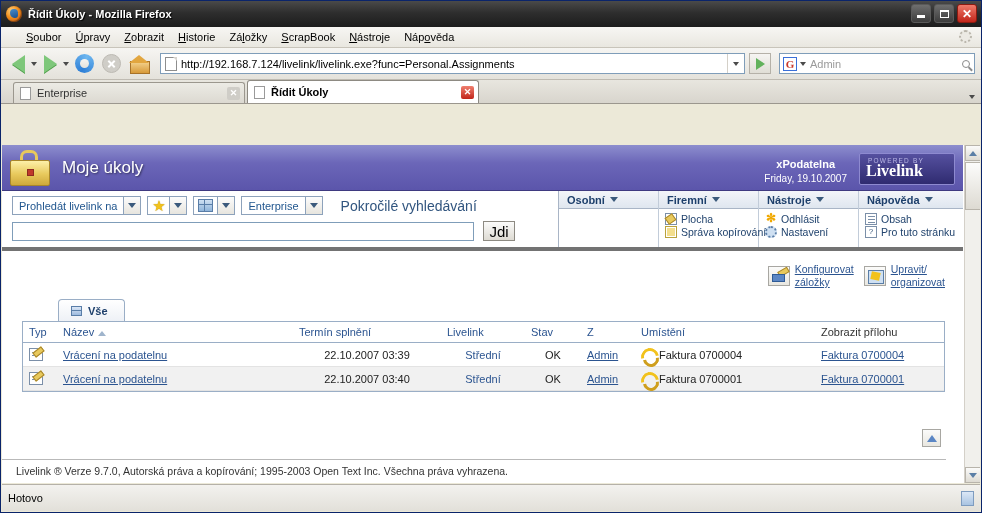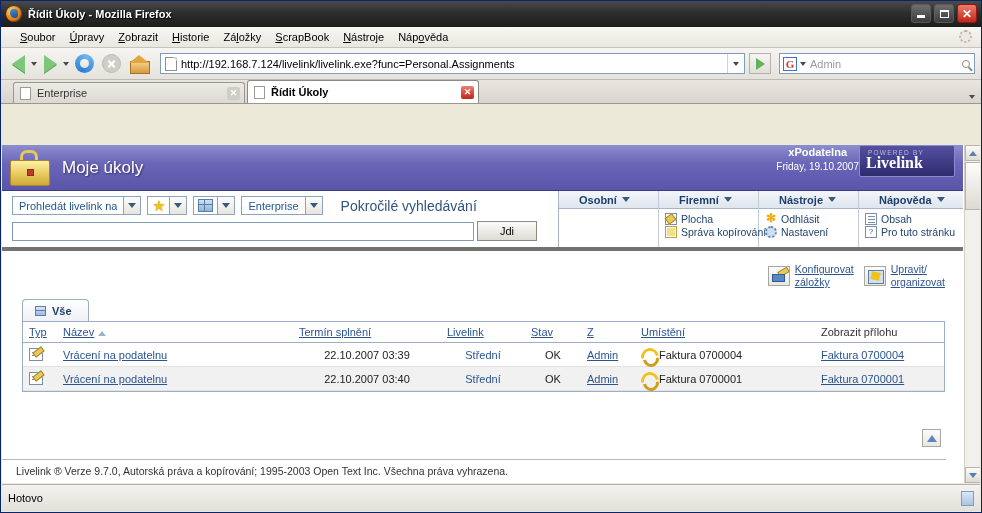--- a/index.html
+++ b/index.html
@@ -56,21 +56,21 @@
   }
   .win-btn .gl-min { width: 8px; height: 3px; background: #fff; margin-top: 6px; }
   .win-btn .gl-max { width: 9px; height: 8px; border: 1px solid #fff; border-top-width: 2px; }
   .win-btn .gl-close { color: #fff; font-size: 12px; font-weight: bold; line-height: 10px; }
 
   
   .menubar {
     height: 21px;
     background: linear-gradient(180deg,#f7f6f3 0%,#e9e7e0 100%);
     border-bottom: 1px solid #c8c4ba;
-    display: flex; align-items: center; padding-left: 12px;
+    display: flex; align-items: center; padding-left: 18px;
     position: relative;
   }
   .menubar .mi {
     padding: 2px 7px; font-size: 11px; color: #000; cursor: default;
     white-space: nowrap;
   }
   .menubar .mi u { text-decoration: underline; }
   .menu-right-icon {
     position: absolute; right: 8px; top: 3px;
     width: 14px; height: 14px;
@@ -262,21 +262,21 @@
   .case-lock {
     position:absolute; left:19px; top:21px; width:7px; height:7px;
     background:#c0392b; border:1px solid #8e2a20;
   }
   .ll-title {
     color: #fff; font-size: 17px; margin-left: 10px;
     text-shadow: 1px 1px 2px rgba(0,0,0,.5);
   }
   .ll-right {
     position: absolute; right: 8px; top: 0; height: 40px;
-    display: flex; align-items: flex-start; 
+    display: flex; align-items: flex-end; gap: 12px;
   }
   .ll-site { text-align: center; color: #fff; line-height: 1.35; }
   .ll-site .nm { font-weight: bold; font-size: 11px; }
   .ll-site .dt { font-size: 10px; }
   .ll-logo {
     width: 96px; height: 32px;
     background: linear-gradient(180deg,#55509f,#2f2b70);
     border: 1px solid #8e8ad0; border-radius: 2px;
     position: relative;
   }
@@ -320,34 +320,34 @@
     border: 1px solid #5a7ea8; position: relative;
   }
   .gridico::before{content:"";position:absolute;left:0;top:4px;width:100%;height:1px;background:#5a7ea8;}
   .gridico::after{content:"";position:absolute;left:5px;top:0;width:1px;height:100%;background:#5a7ea8;}
   .advlink { font-size: 14px; color: #31557f; margin-left: 12px; white-space: nowrap;}
   .tb-row2 { display: flex; align-items: center; margin-top: 6px; }
   .search-input {
     width: 462px; height: 19px; border: 1px solid #7f9db9; background: #fff;
   }
   .jdi-btn {
-    margin-left: 3px; width: 60px; height: 20px;
+    margin-left: 9px; width: 32px; height: 20px;
     background: linear-gradient(180deg,#fbfbfa,#dedbd3);
     border: 1px solid #8d8a82;
-    font-size: 11px; display:flex;align-items:center;justify-content:center;
+    font-size: 15px; display:flex;align-items:center;justify-content:center;
     color: #000;
   }
   .tb-menus { display: flex; border-left: 1px solid #a9b5c6; }
   .menucol { width: 100px; border-right: 1px solid #c2ccd9; }
   .menucol:last-child { border-right: none; width: 104px; }
   .menucol .hd {
     height: 18px; display: flex; align-items: center; gap: 5px;
     background: linear-gradient(180deg,#f3f5f9,#dfe6ef);
     border-bottom: 1px solid #a9b5c6;
-    padding-left: 20px; font-weight: bold; font-size: 11px; color: #1d3f6b;
+    padding-left: 8px; font-weight: bold; font-size: 11px; color: #1d3f6b;
   }
   .menucol .items { padding: 3px 0 4px 6px; }
   .mrow { display: flex; align-items: center; gap: 4px; margin: 1px 0; }
   .mrow .tx { font-size: 10.5px; color: #22446e; white-space: nowrap; }
   .ic { width: 12px; height: 12px; flex: 0 0 auto; position: relative; }
   .ic-doc { background:#fff; border:1px solid #7b8fa8; }
   .ic-doc::after{content:"";position:absolute;right:1px;bottom:1px;width:7px;height:6px;background:#e8c95c;transform:rotate(-35deg);border:1px solid #a8862c;}
   .ic-home { background: linear-gradient(180deg,#f0d79a,#c79a3c); border:1px solid #8e6c22;}
   .ic-page { background:#fff; border:1px solid #b9a23c; }
   .ic-page::after{content:"";position:absolute;left:1px;top:1px;width:8px;height:8px;background:#f3de8d;}
@@ -370,40 +370,40 @@
   }
   .act-ic.bm::after{content:"";position:absolute;left:3px;top:7px;width:11px;height:6px;background:#5b86c4;border:1px solid #2f5b96;}
   .act-ic.bm::before{content:"";position:absolute;left:9px;top:2px;width:9px;height:4px;background:#e8c95c;border:1px solid #a8862c;transform:rotate(-30deg);}
   .act-ic.org::after{content:"";position:absolute;left:3px;top:3px;width:14px;height:12px;background:#cfe0f2;border:1px solid #5a7ea8;}
   .act-ic.org::before{content:"";position:absolute;left:6px;top:5px;width:9px;height:8px;background:#f2c21c;z-index:2;transform:rotate(12deg);}
   .act .lnk { font-size: 10.5px; color: #2b5490; line-height: 1.25; }
   .act .lnk span { display: block; text-decoration: underline; }
 
   
   .panel { margin: 2px 18px 0 20px; }
-  .lltabs { display: flex; align-items: flex-end; height: 24px; }
+  .lltabs { display: flex; align-items: flex-end; height: 24px; margin-left: 36px; }
   .lltab {
     height: 22px; padding: 0 16px 0 12px; display: flex; align-items: center; gap: 6px;
     border: 1px solid #9aaec6; border-bottom: none; border-radius: 4px 4px 0 0;
     background: linear-gradient(180deg,#ffffff,#eef1f6);
     font-size: 11px; font-weight: bold; color: #1d3f6b;
   }
   .lltab .tico {
     width: 11px; height: 10px; background: linear-gradient(180deg,#dbe7f6,#9dbade);
     border: 1px solid #5a7ea8; position: relative;
   }
   .lltab .tico::after{content:"";position:absolute;left:0;top:3px;width:100%;height:1px;background:#5a7ea8;}
   .table-wrap { border: 1px solid #9aaec6; background: #fff; }
   table.ll { width: 100%; border-collapse: collapse; }
   table.ll th {
     text-align: left; font-weight: normal; font-size: 11px;
     padding: 4px 6px; border-bottom: 1px solid #9aaec6;
     background: #fff; color: #2b5490; white-space: nowrap;
   }
-  table.ll th .hl { text-decoration: underline; color: #2b5490; }
+  table.ll th .hl { color: #2b5490; }
   table.ll th.plain { color: #333; }
   table.ll th .sortasc {
     display: inline-block; margin-left: 4px;
     width: 0; height: 0; border-left: 4px solid transparent;
     border-right: 4px solid transparent; border-bottom: 5px solid #9fb4cc;
     vertical-align: middle;
   }
   table.ll td {
     font-size: 11px; padding: 5px 6px; color: #222; white-space: nowrap;
     vertical-align: middle;

